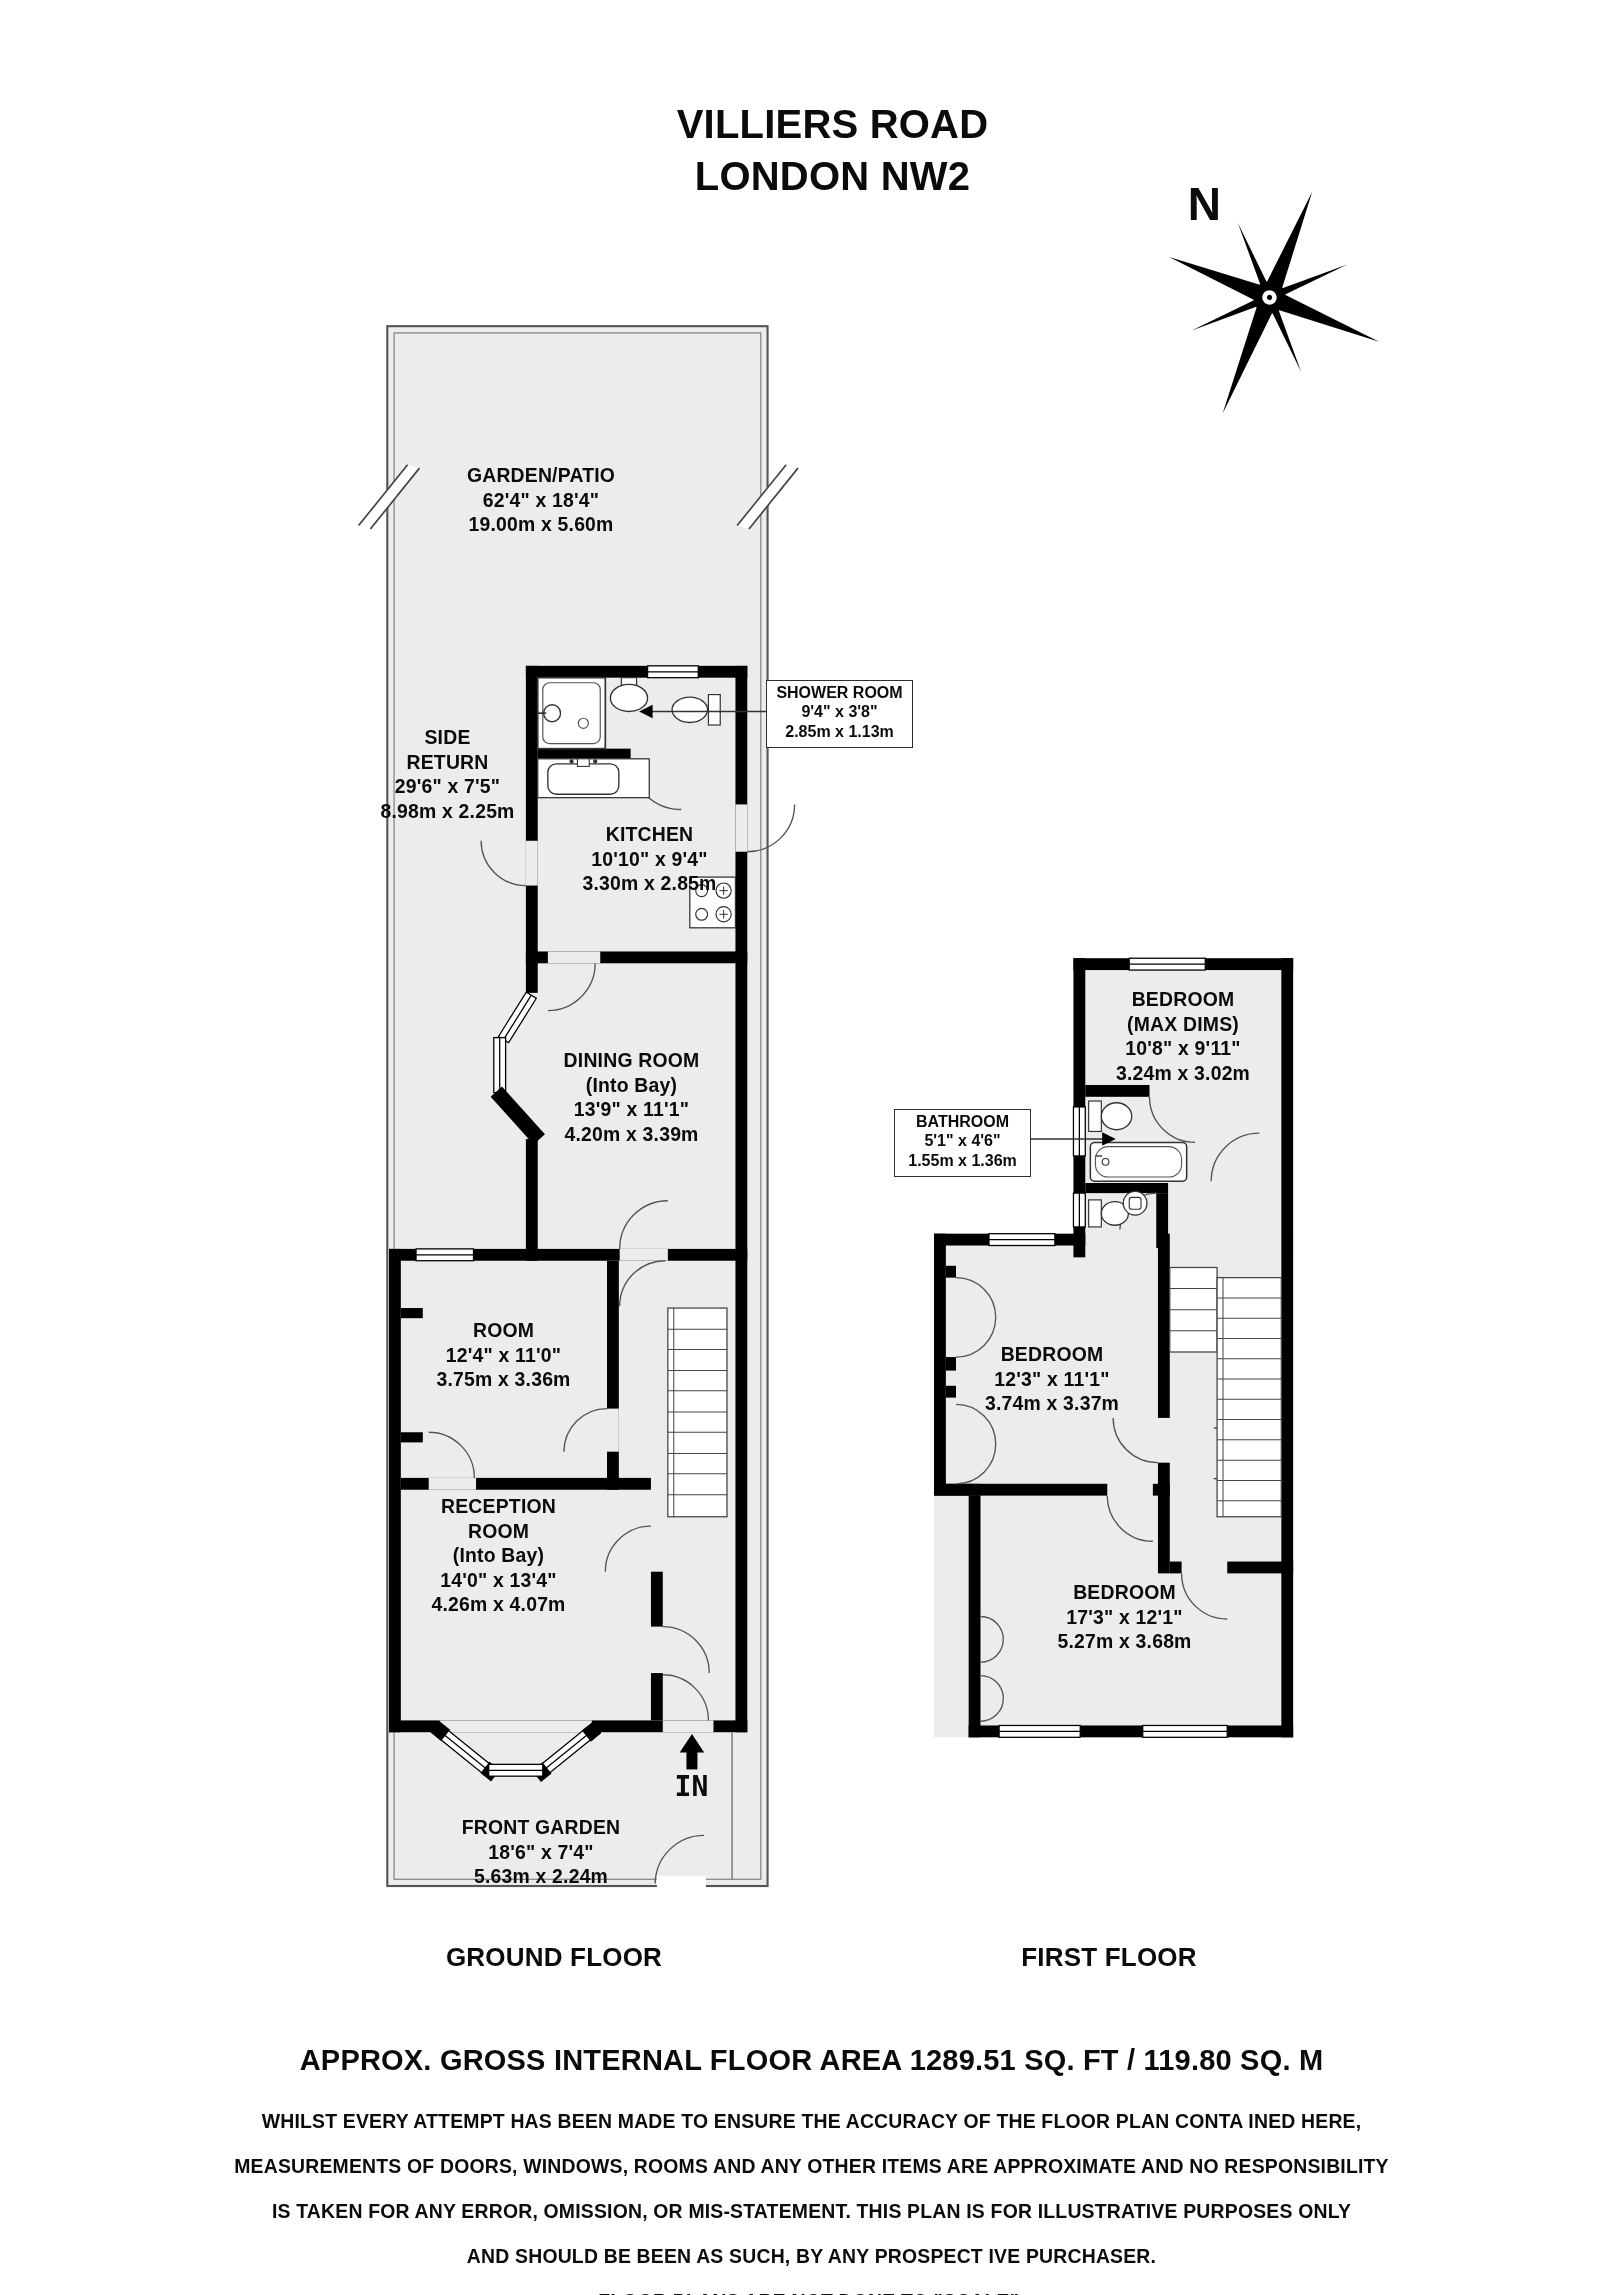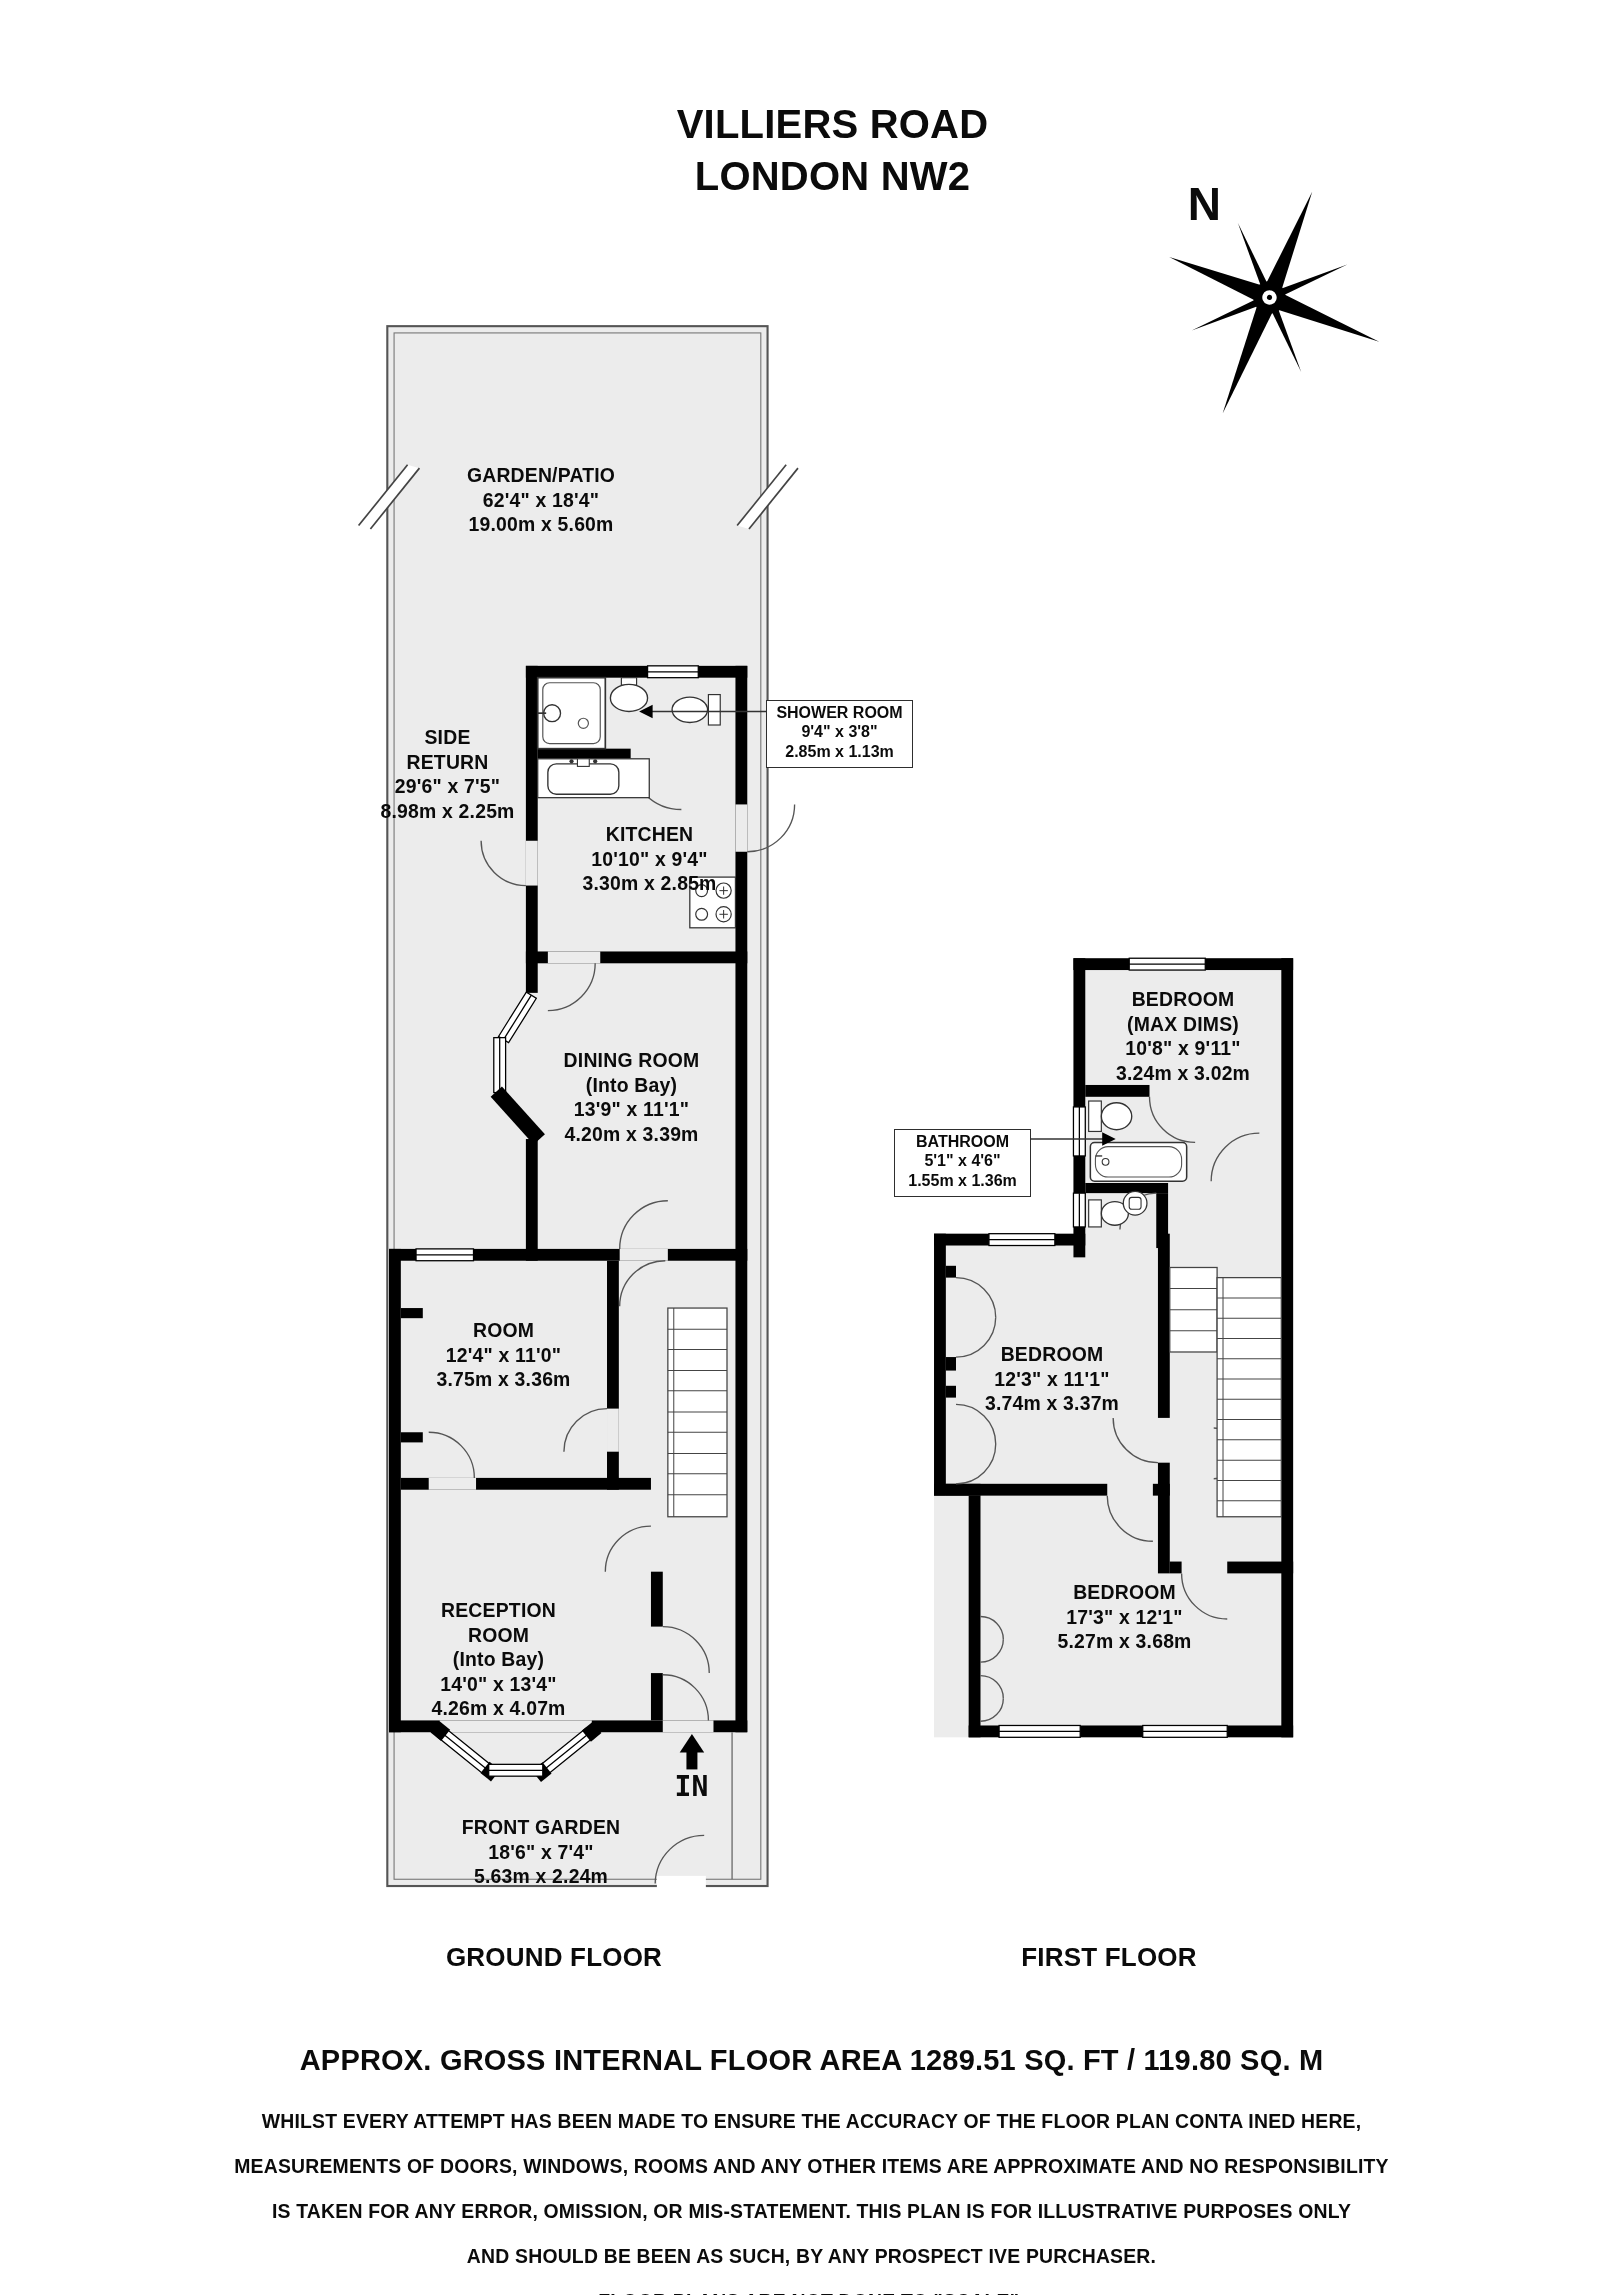--- a/index.html
+++ b/index.html
@@ -3,21 +3,21 @@
 <meta charset="utf-8">
 <style>
   html,body{margin:0;padding:0;background:#fff;}
   #page{position:relative;width:1623px;height:2295px;background:#fff;overflow:hidden;
         font-family:"Liberation Sans",sans-serif;}
   svg{position:absolute;left:0;top:0;}
   .lbl{position:absolute;text-align:center;font-weight:bold;color:#0b0b0b;
        font-family:"Liberation Sans",sans-serif;letter-spacing:0.2px;}
   .room .l{font-size:19.4px;line-height:24.5px;white-space:nowrap;}
   .callout{position:absolute;background:#fff;border:1.7px solid #2e2e2e;text-align:center;
-           font-weight:bold;color:#0b0b0b;z-index:5;margin-top:20px;}
+           font-weight:bold;color:#0b0b0b;z-index:5;}
   .callout .l{font-size:16px;line-height:19.4px;white-space:nowrap;}
   .title{font-size:40px;line-height:52px;white-space:nowrap;}
   .floorlbl{font-size:26px;white-space:nowrap;}
   .compassN{font-size:46px;font-family:"Liberation Sans",sans-serif;}
   .inlbl{font-size:28px;font-family:"DejaVu Sans Mono",monospace;font-weight:bold;}
   .area{font-size:29px;white-space:nowrap;}
   .disc .l{font-size:19.4px;line-height:25px;white-space:nowrap;margin-top:20px;}
 </style>
 </head>
 <body>
@@ -373,21 +373,21 @@
   <div class="l">13'9" x 11'1"</div>
   <div class="l">4.20m x 3.39m</div>
 </div>
 
 <div class="lbl room" style="left:402px;top:1318px;width:203px;">
   <div class="l">ROOM</div>
   <div class="l">12'4" x 11'0"</div>
   <div class="l">3.75m x 3.36m</div>
 </div>
 
-<div class="lbl room" style="left:397px;top:1598px;width:203px;">
+<div class="lbl room" style="left:397px;top:1494px;width:203px;">
   <div class="l">RECEPTION</div>
   <div class="l">ROOM</div>
   <div class="l">(Into Bay)</div>
   <div class="l">14'0" x 13'4"</div>
   <div class="l">4.26m x 4.07m</div>
 </div>
 
 <div class="lbl room" style="left:414px;top:1815px;width:254px;">
   <div class="l">FRONT GARDEN</div>
   <div class="l">18'6" x 7'4"</div>

